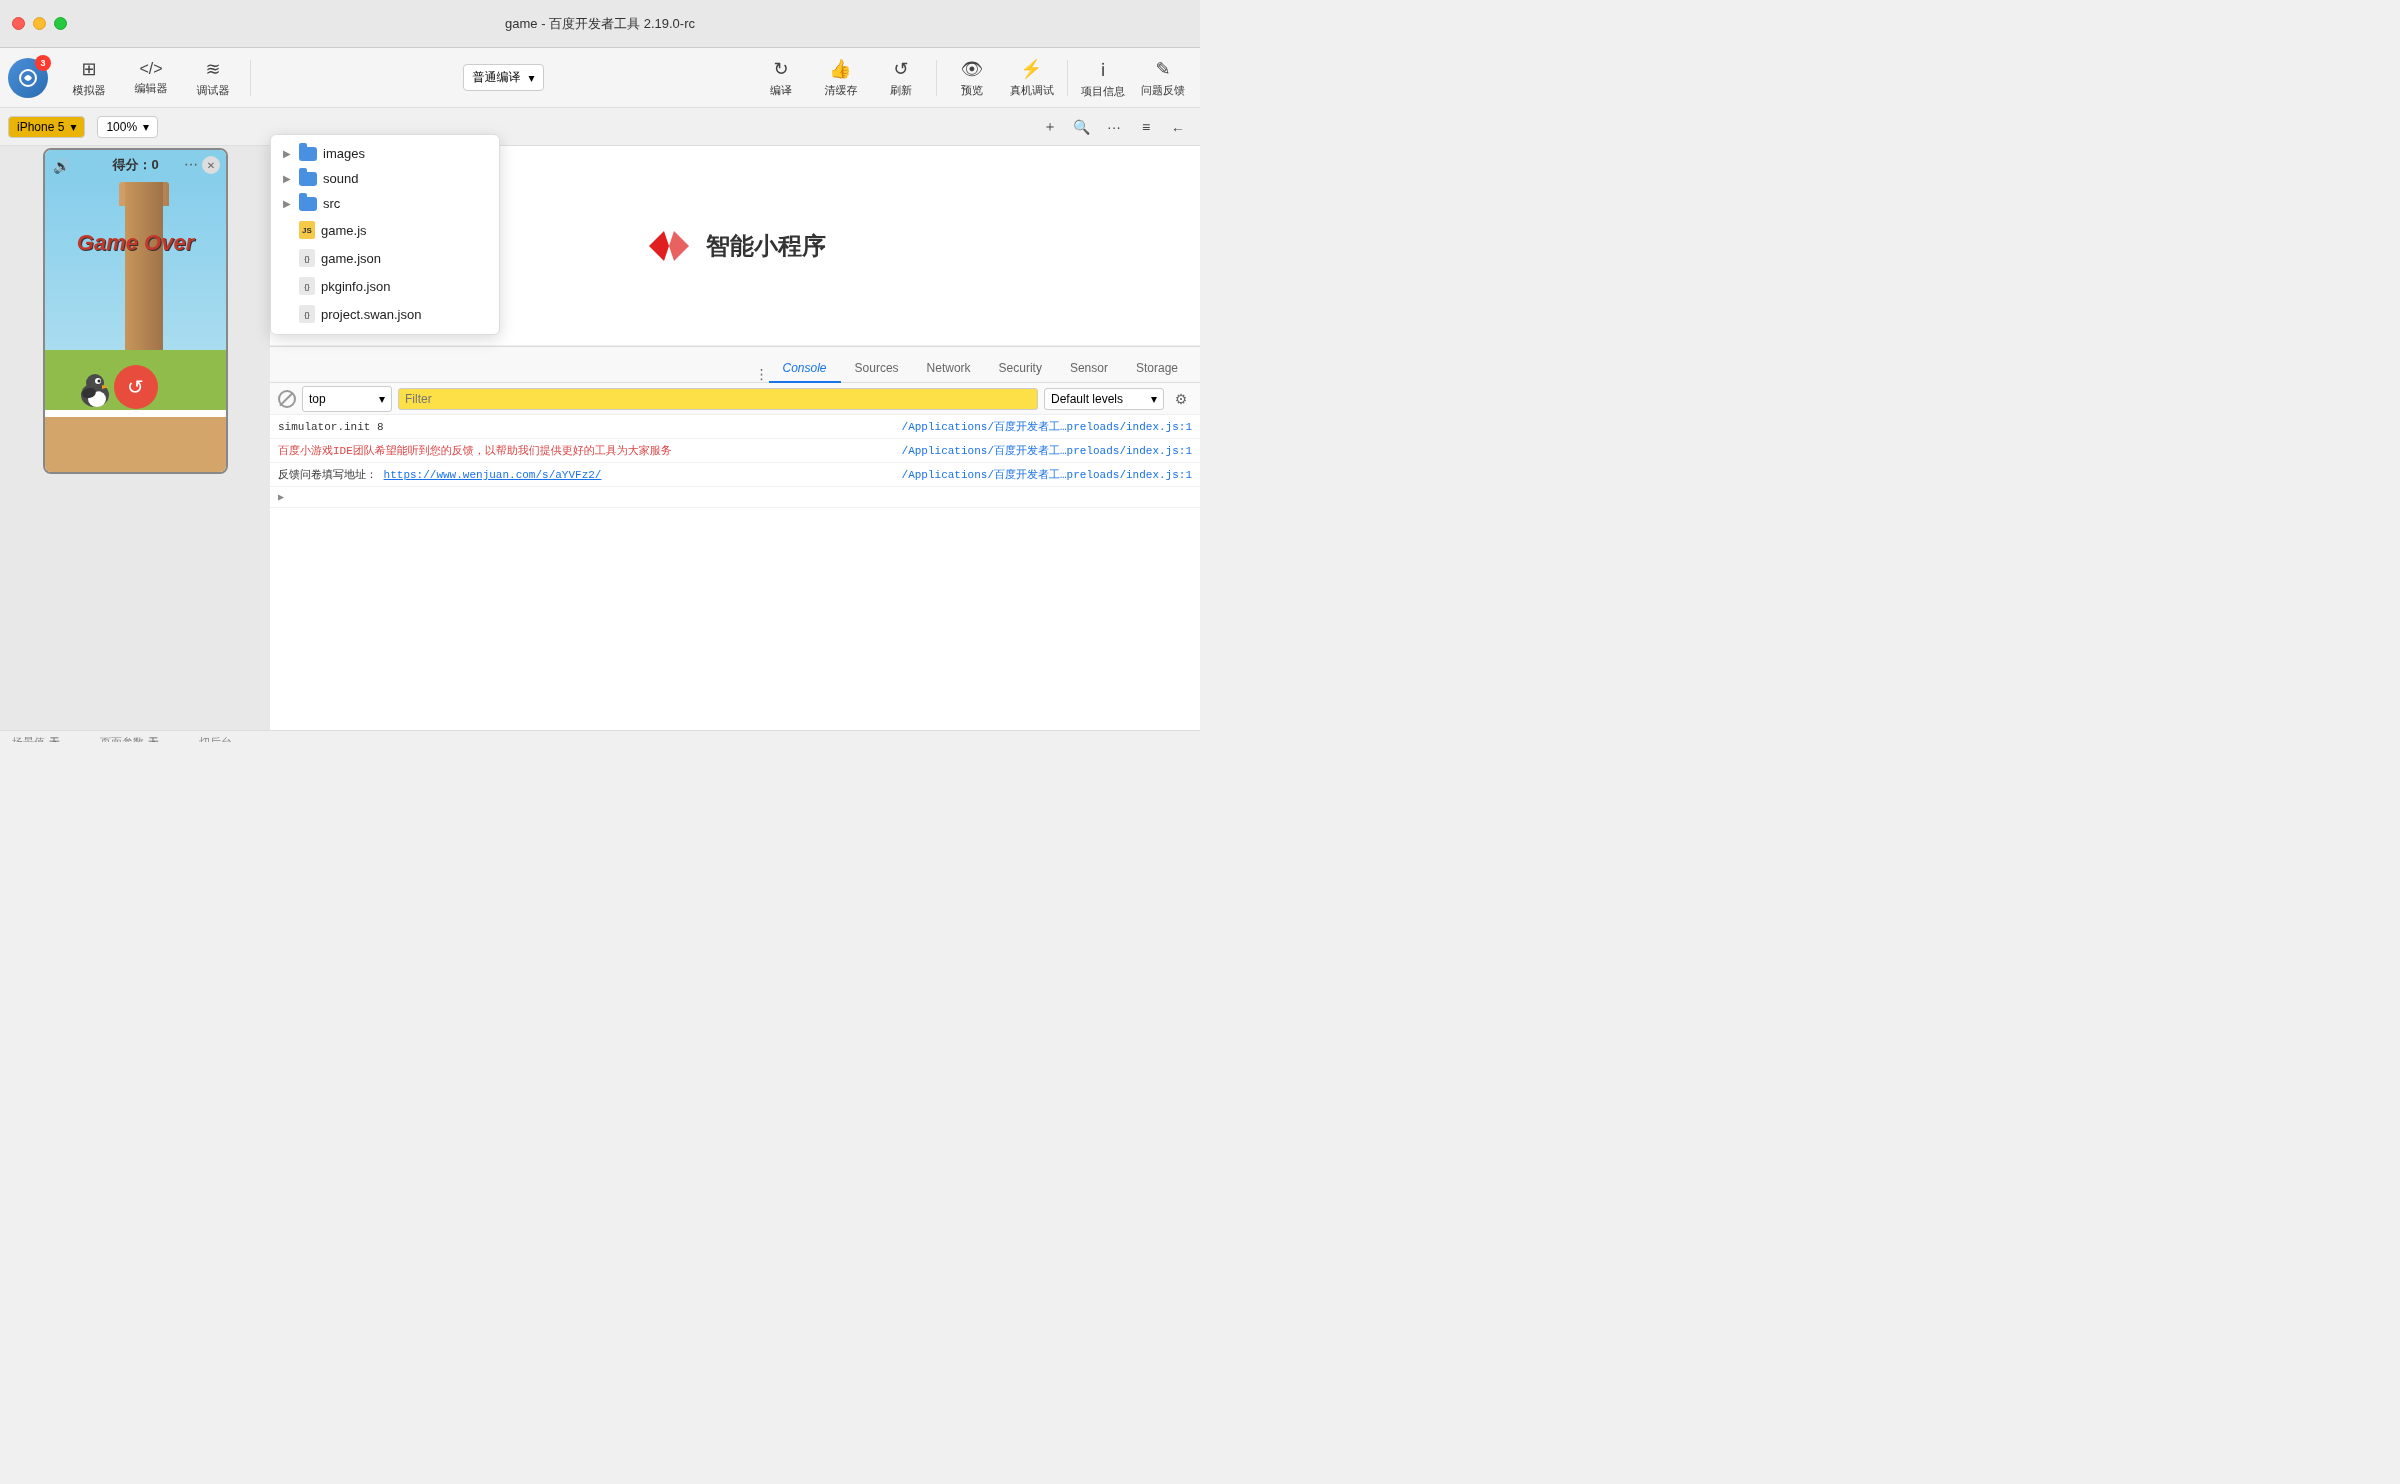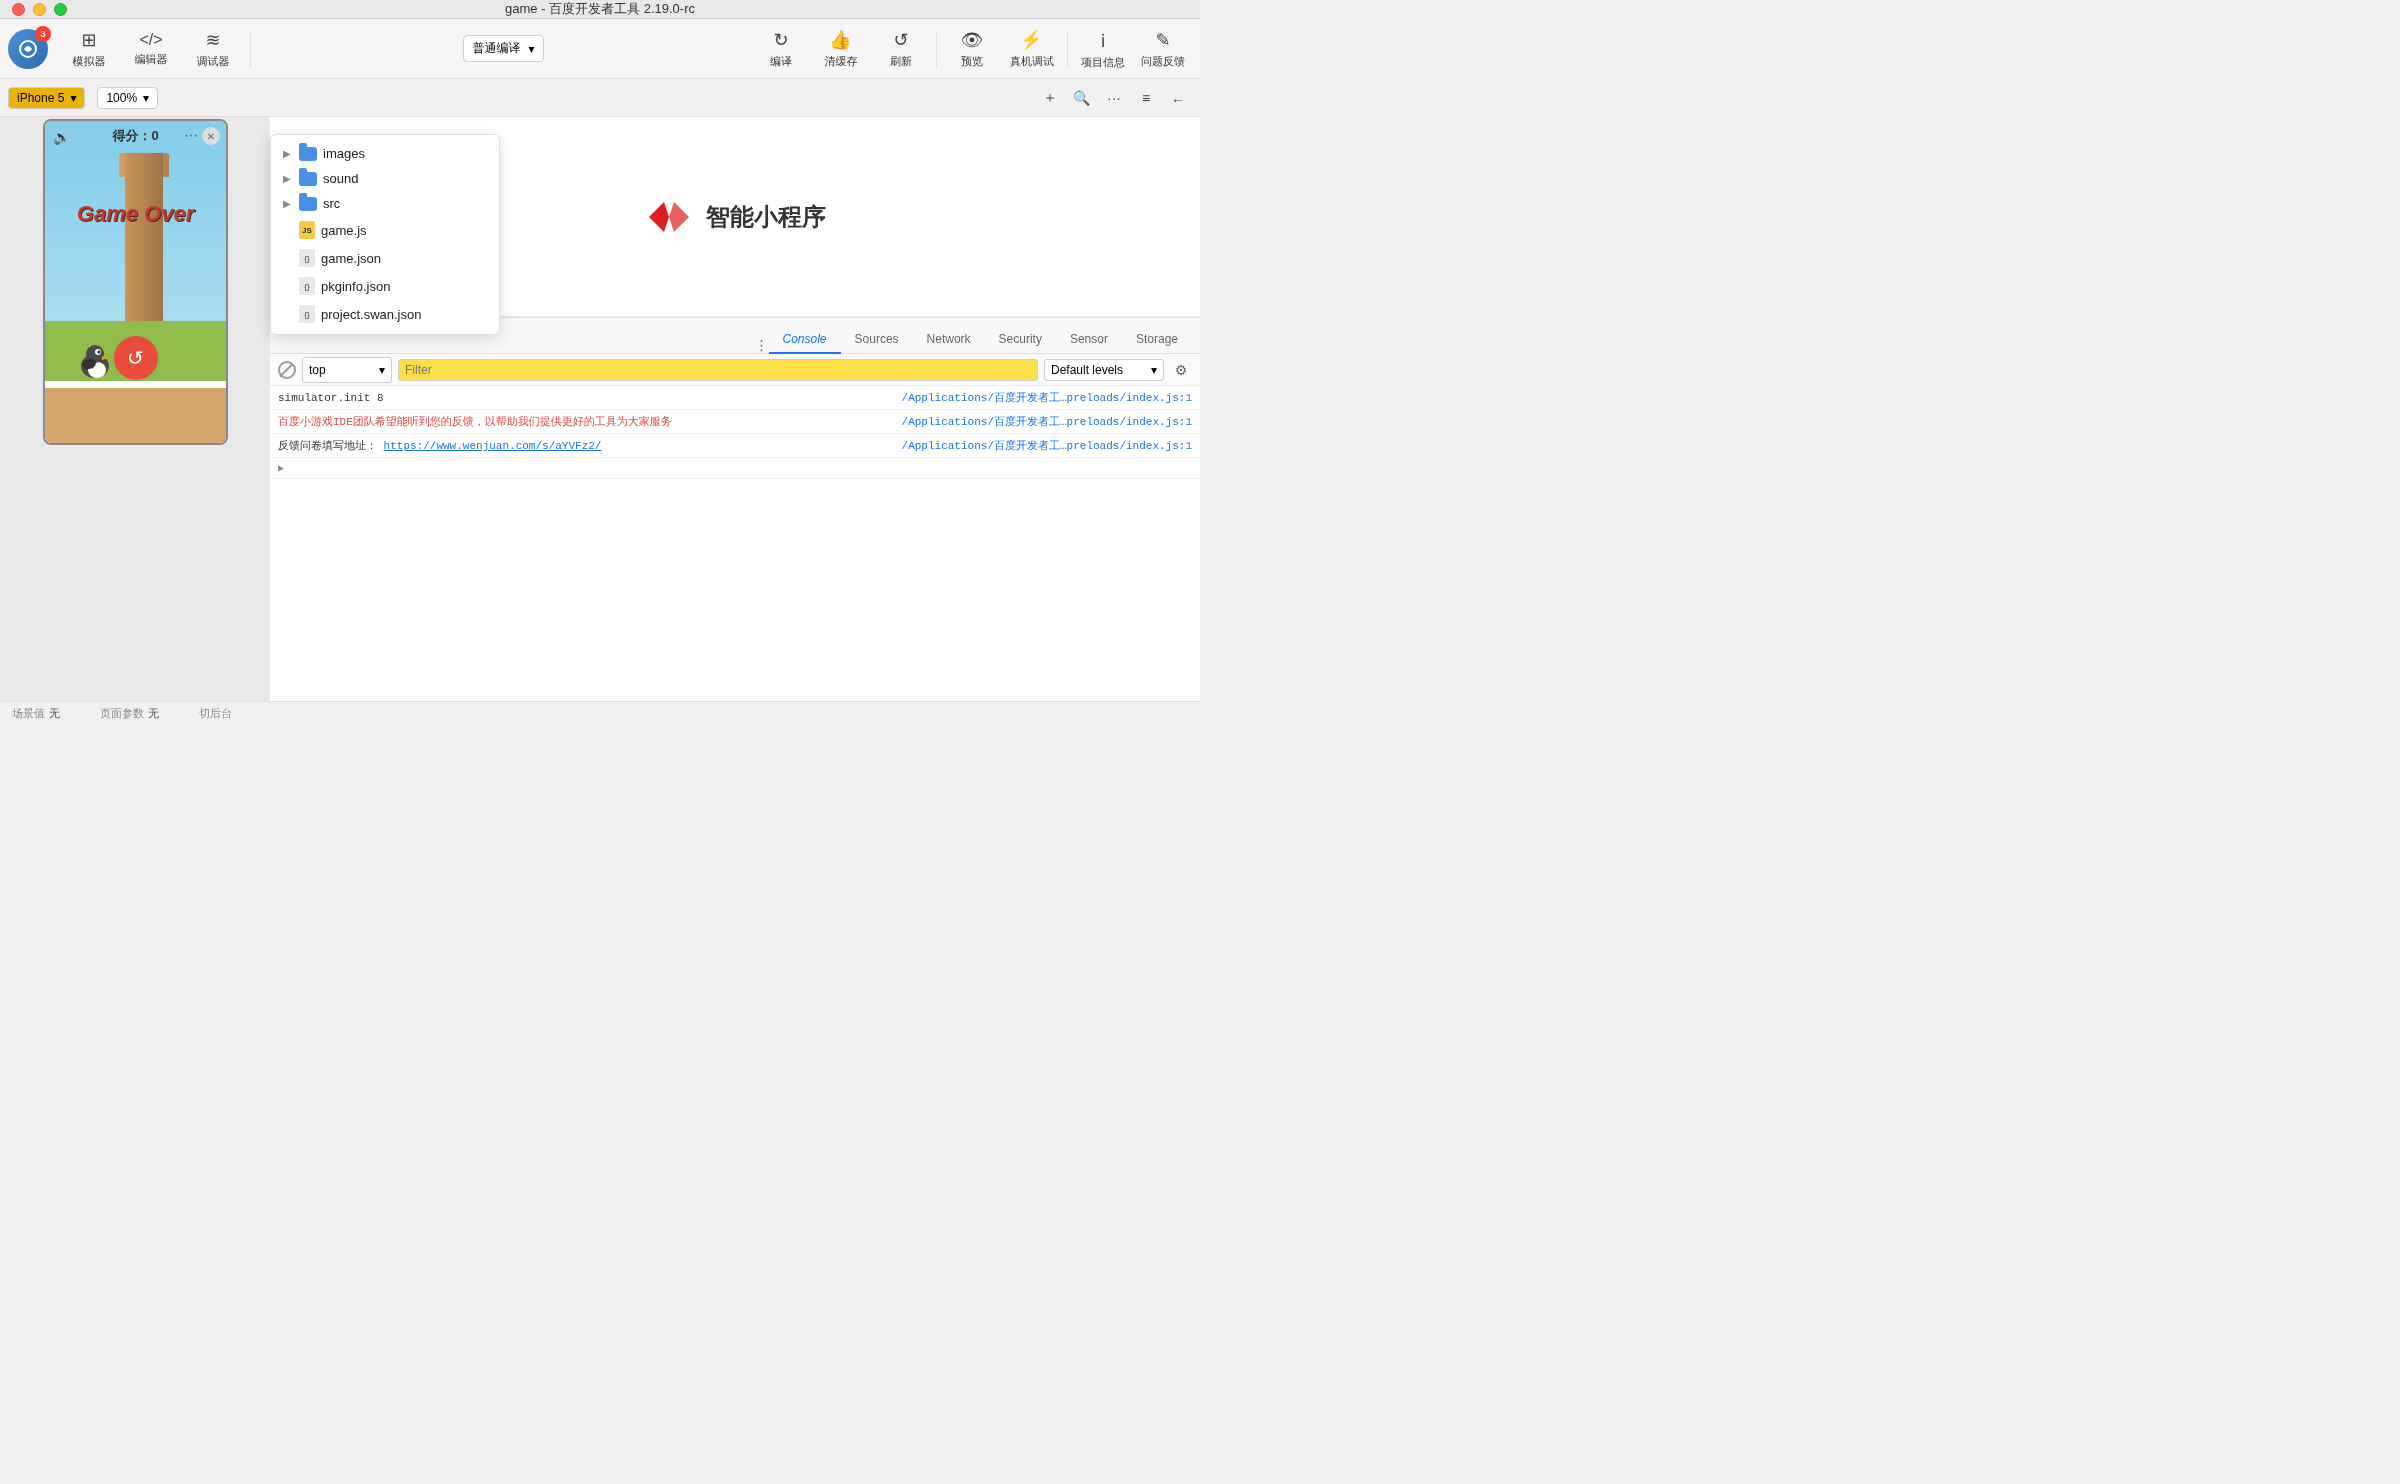--- a/index.html
+++ b/index.html
@@ -7,21 +7,21 @@
       width: 1200px;
       height: 742px;
       font-family: -apple-system, "PingFang SC", "Helvetica Neue", Arial, sans-serif;
       background: #f0f0f0;
       overflow: hidden;
       font-size: 12px;
     }
 
     
     .title-bar {
-      height: 19px;
+      height: 48px;
       background: #e8e8e8;
       display: flex;
       align-items: center;
       justify-content: center;
       position: relative;
       border-bottom: 1px solid #ccc;
     }
     .traffic-lights {
       position: absolute;
       left: 12px;

